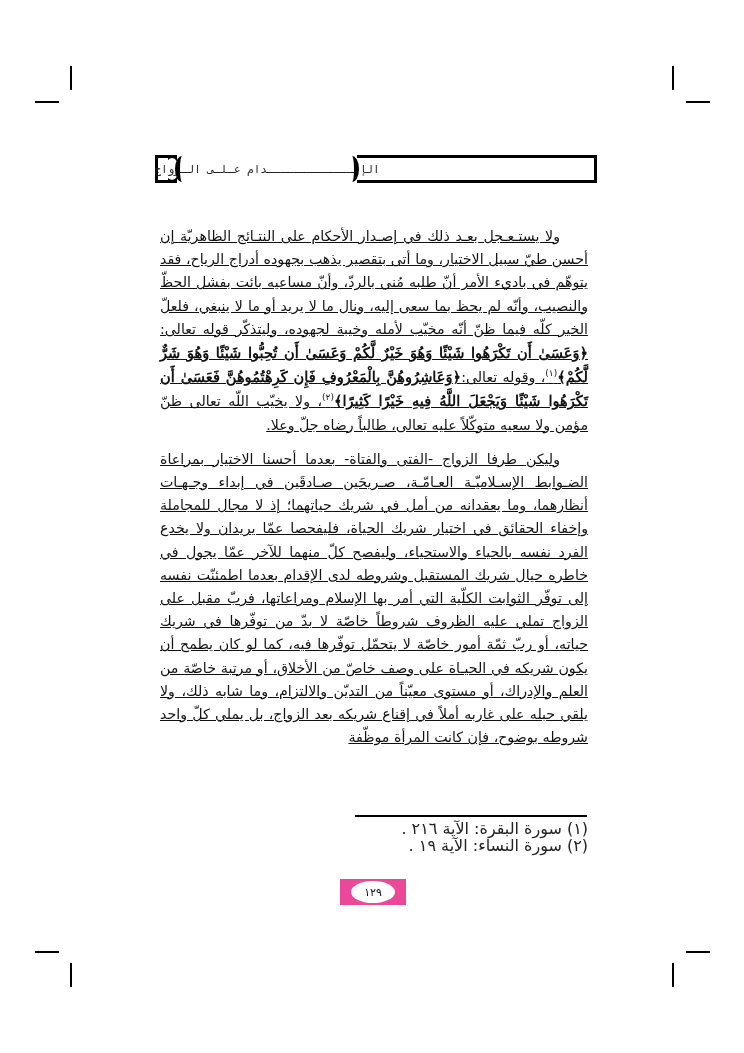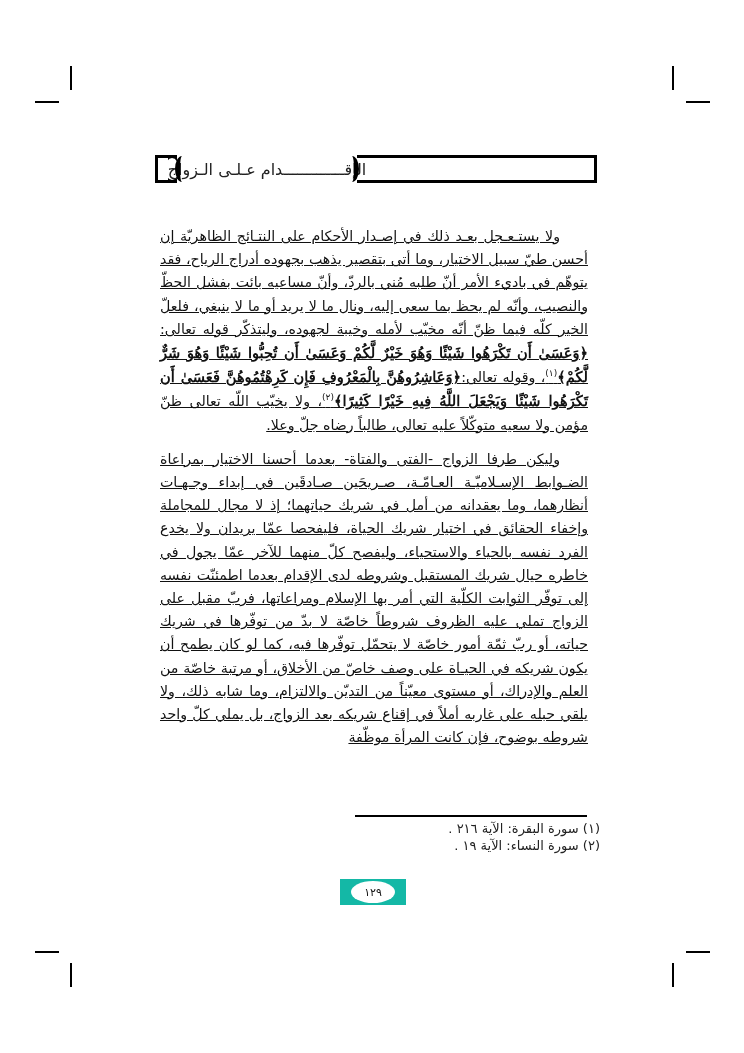--- a/index.html
+++ b/index.html
@@ -16,39 +16,39 @@
     .header .left-cap { position: absolute; left: 0; top: 0; width: 22px; height: 28px;
                         background: #000; }
     .header .left-cap::after { content: ""; position: absolute; right: -2px; top: 3px; width: 14px; height: 22px;
                         background: #fff; border-radius: 50%; }
     .header .left-cap .inner { position: absolute; left: 3px; top: 3px; width: 10px; height: 22px; background: #fff; }
     .header .title-box { position: absolute; left: 22px; top: 0; width: 180px; height: 28px; background: #fff;
                          display: flex; align-items: center; justify-content: center; }
     .header .title-box .bracket { position: absolute; top: 1px; width: 14px; height: 26px; }
     .header .title-box .bracket.l { left: -2px; border-left: 5px solid #000; border-radius: 50% 0 0 50%; box-sizing: border-box; }
     .header .title-box .bracket.r { right: -2px; border-right: 5px solid #000; border-radius: 0 50% 50% 0; box-sizing: border-box; }
-    .header .title { direction: rtl; font-size: 16px; color: #222; letter-spacing: 0.5px; white-space: nowrap; }
+    .header .title { direction: rtl; font-size: 11px; color: #222; letter-spacing: 0.5px; white-space: nowrap; font-family: Liberation Mono, monospace; }
 
     
     .content { position: absolute; left: 160px; top: 225px; width: 428px; direction: rtl;
                font-size: 14.2px; line-height: 23.2px; text-align: justify; }
     .content p { margin: 0; text-indent: 0; text-decoration: underline; }
     .content p.first { text-indent: 28px; }
     .content p + p.first { margin-top: 11px; }
     .verse { font-family: "DejaVu Serif", "Liberation Serif", serif; font-weight: bold; font-size: 14.6px; }
     sup { font-size: 9px; line-height: 0; }
 
     
     .fn-rule { position: absolute; left: 355px; top: 815px; width: 232px; height: 2px; background: #000; }
-    .footnotes { position: absolute; left: 372px; top: 820px; width: 228px; direction: rtl;
-                 font-size: 13px; line-height: 17px; color: #222; }
+    .footnotes { position: absolute; left: 360px; top: 820px; width: 228px; direction: rtl;
+                 font-size: 16px; line-height: 17px; color: #222; }
     .footnotes div { text-align: right; }
 
     
-    .page-num { position: absolute; left: 340px; top: 879px; width: 66px; height: 26px; background: #14b8a6; }
+    .page-num { position: absolute; left: 340px; top: 879px; width: 66px; height: 26px; background: #ec4899; }
     .page-num .oval { position: absolute; left: 11px; top: 2px; width: 44px; height: 22px; background: #fff;
                       border-radius: 50%; display: flex; align-items: center; justify-content: center;
                       font-size: 11px; color: #111; }
   </style>
 </head>
 <body>
 
 <div class="crop v" style="left:70px; top:66px;"></div>
 <div class="crop h" style="left:35px; top:101px;"></div>
 <div class="crop v" style="left:672px; top:66px;"></div>

